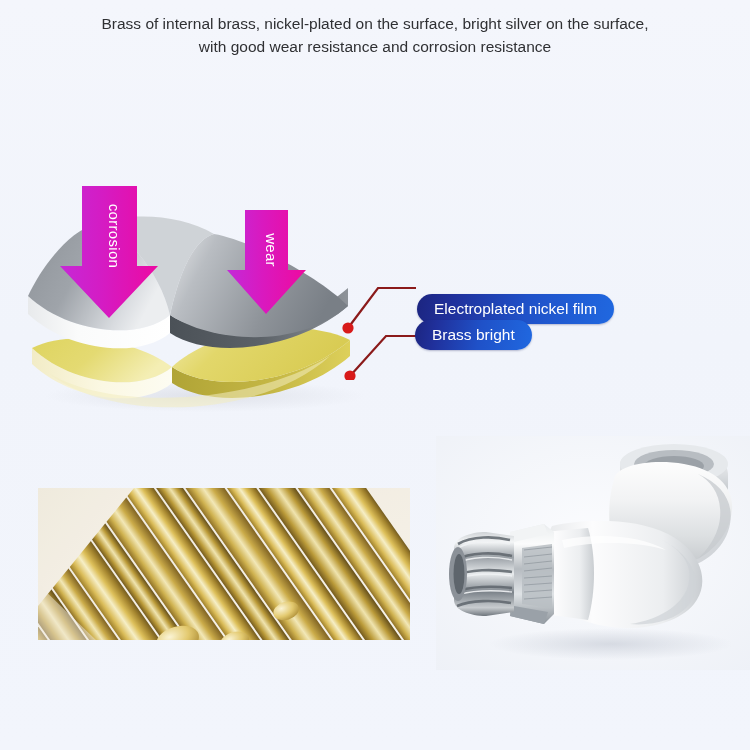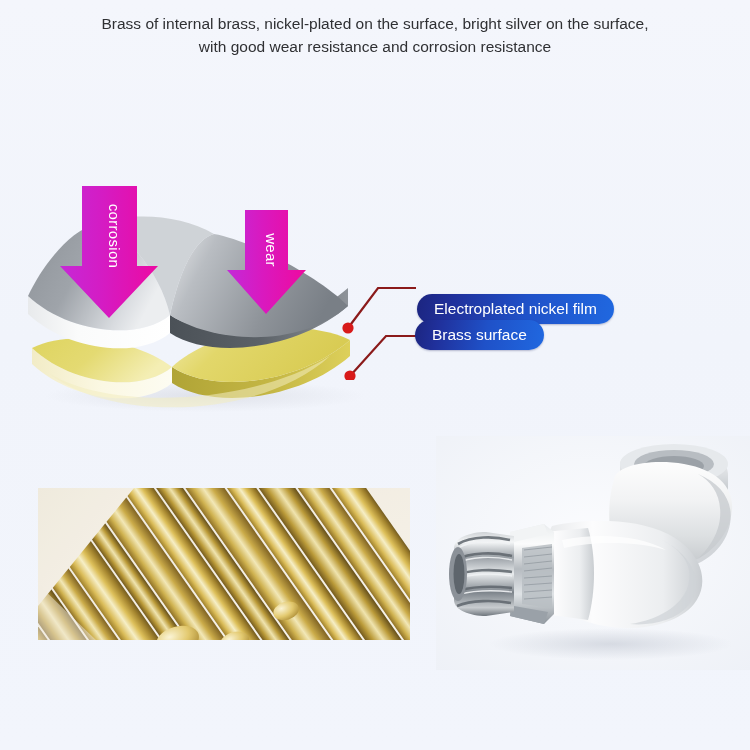--- a/index.html
+++ b/index.html
@@ -249,21 +249,21 @@
 
       <path d="M 18 78 L 48 38 L 86 38" fill="none" stroke="#8b1a1a" stroke-width="2.2"></path>
       <circle cx="18" cy="78" r="5.6" fill="#d81a1a"></circle>
 
       <path d="M 20 126 L 56 86 L 90 86" fill="none" stroke="#8b1a1a" stroke-width="2.2"></path>
       <circle cx="20" cy="126" r="5.6" fill="#d81a1a"></circle>
     </svg>
 
     <div class="pill pill-nickel">Electroplated nickel film</div>
 
-    <div class="pill pill-brass">Brass surface</div>
+    <div class="pill pill-brass">Brass bright</div>
   </div>
 
   <div class="photo-brass">
     <svg width="372" height="152" viewBox="0 0 372 152" xmlns="http://www.w3.org/2000/svg">
       <defs>
         <linearGradient id="rodA" x1="0" y1="0" x2="1" y2="0">
           <stop offset="0" stop-color="#9a7a22"></stop>
           <stop offset="0.18" stop-color="#d9b950"></stop>
           <stop offset="0.42" stop-color="#f6eec4"></stop>
           <stop offset="0.62" stop-color="#dcbd52"></stop>

